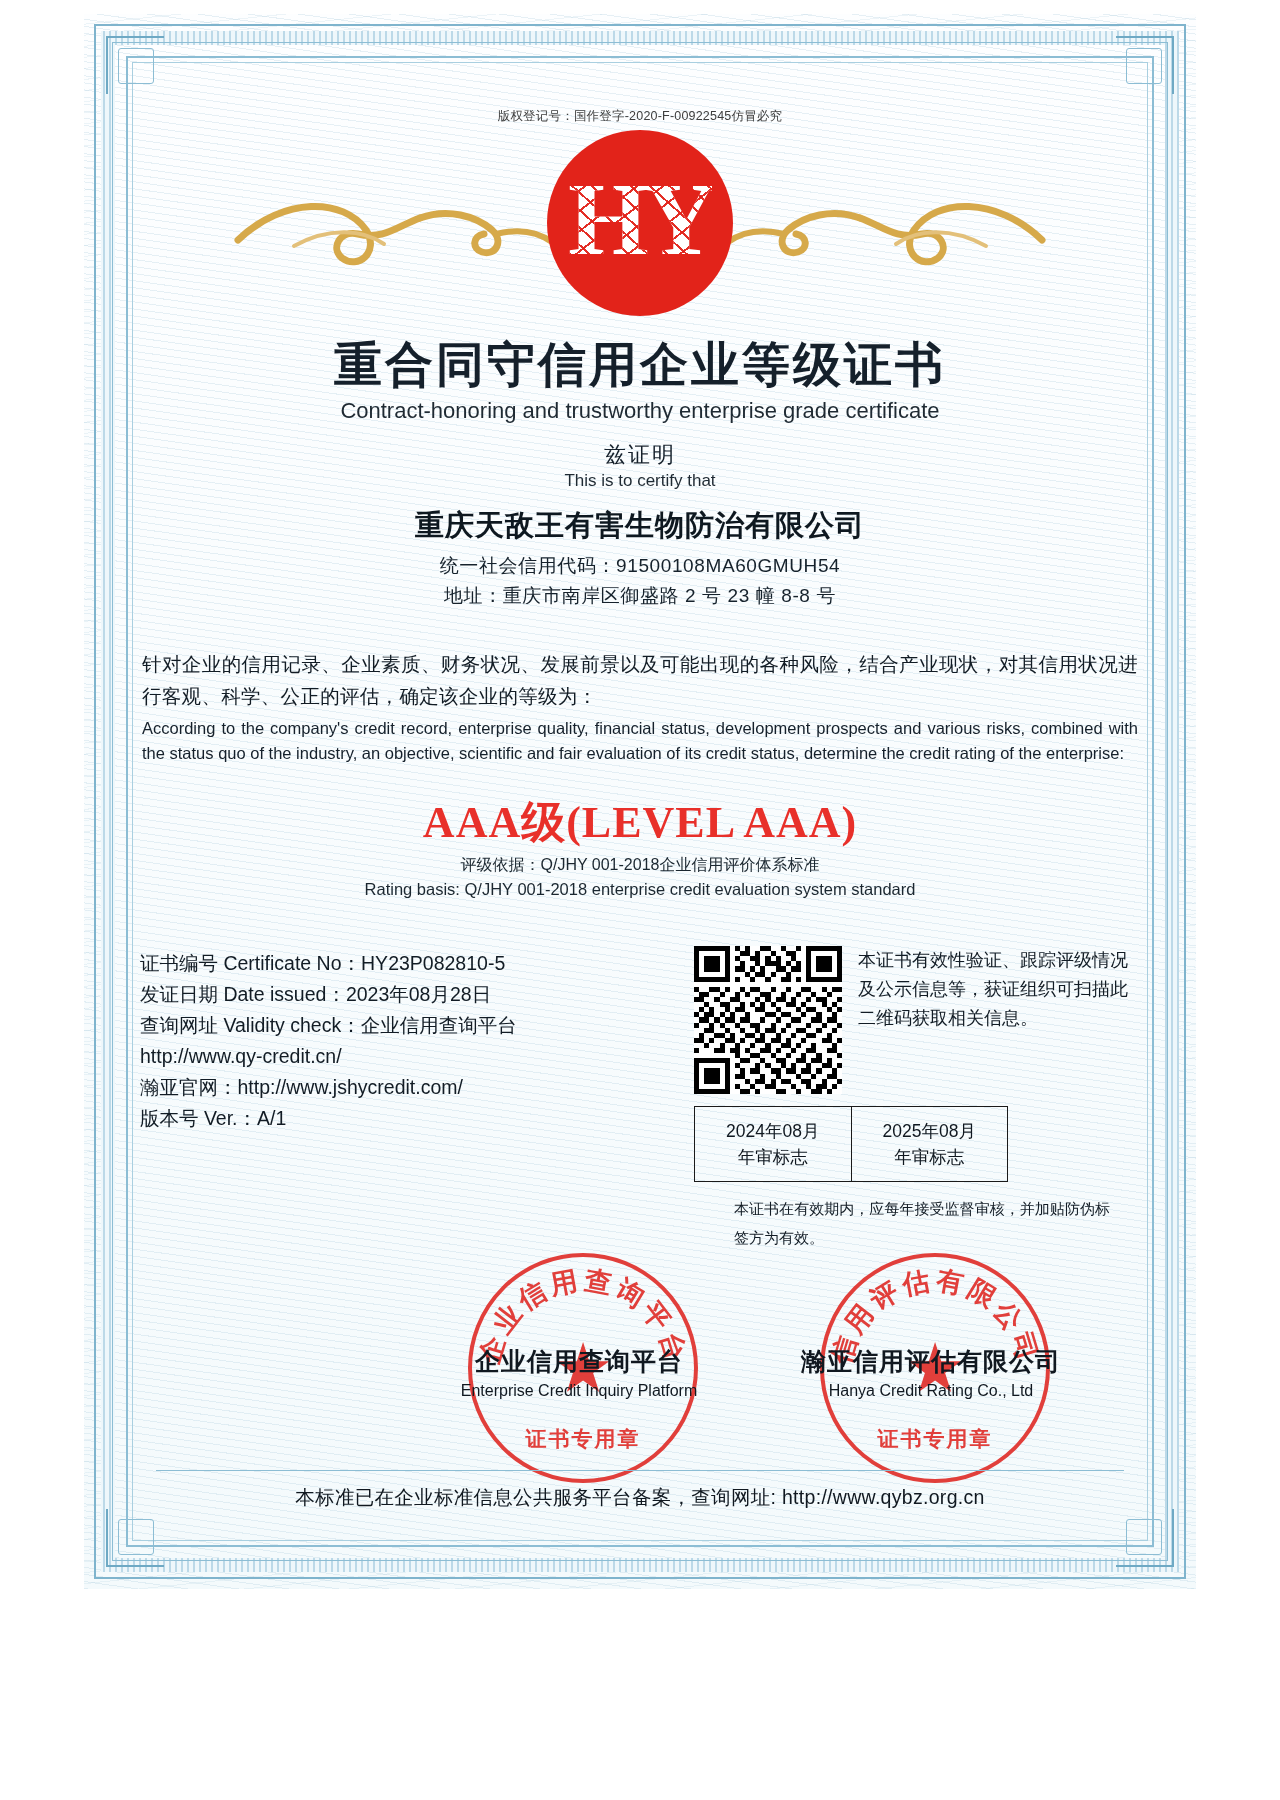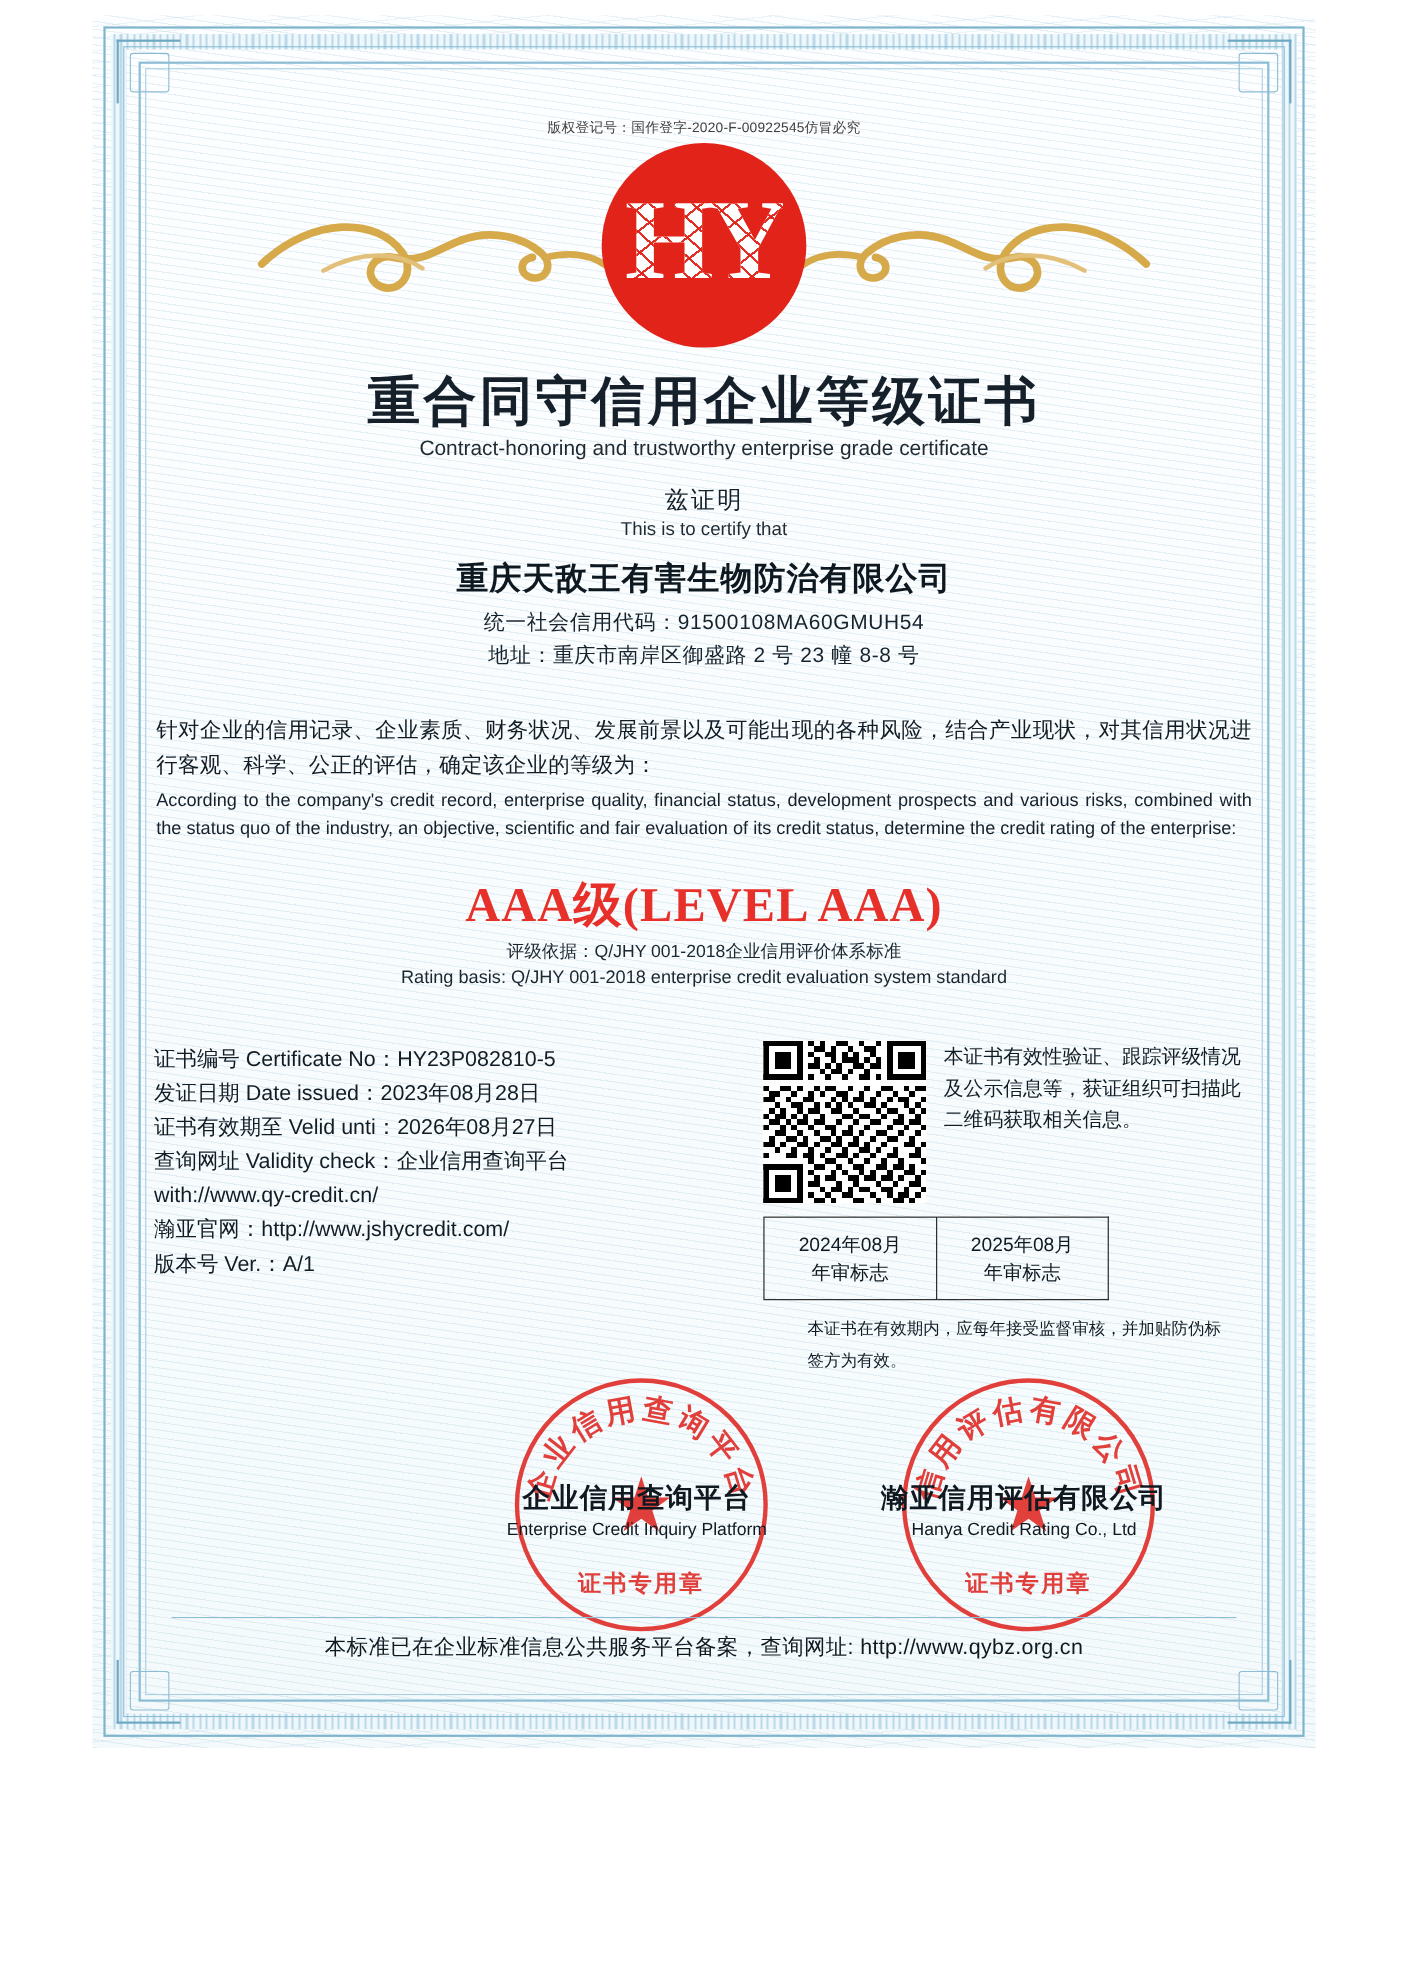--- a/index.html
+++ b/index.html
@@ -179,21 +179,21 @@
     font-family: "Liberation Serif", serif;
     font-weight: bold;
     font-size: 48px;
     color: #15202b;
     letter-spacing: 3px;
   }
   .title-en {
     position: absolute;
     top: 330px; left: 0; right: 0;
     text-align: center;
-    font-size: 19px;
+    font-size: 22px;
     color: #1f2a33;
   }
   .certify-cn {
     position: absolute;
     top: 372px; left: 0; right: 0;
     text-align: center;
     font-size: 22px;
     color: #15202b;
     letter-spacing: 2px;
   }
@@ -478,23 +478,22 @@
       <div class="body-en">According to the company's credit record, enterprise quality, financial status, development prospects and various risks, combined with the status quo of the industry, an objective, scientific and fair evaluation of its credit status, determine the credit rating of the enterprise:</div>
     </div>
 
     <div class="grade">AAA级(LEVEL AAA)</div>
     <div class="basis-cn">评级依据：Q/JHY 001-2018企业信用评价体系标准</div>
     <div class="basis-en">Rating basis: Q/JHY 001-2018 enterprise credit evaluation system standard</div>
 
     <div class="details">
       <div class="detail-row">证书编号 Certificate No：HY23P082810-5</div>
       <div class="detail-row">发证日期 Date issued：2023年08月28日</div>
-      <div class="detail-row">证书有效期至 Velid unti：2026年08月27日</div>
       <div class="detail-row">查询网址 Validity check：企业信用查询平台</div>
-      <div class="detail-row">with://www.qy-credit.cn/</div>
+      <div class="detail-row">http://www.qy-credit.cn/</div>
       <div class="detail-row">瀚亚官网：http://www.jshycredit.com/</div>
       <div class="detail-row">版本号 Ver.：A/1</div>
     </div>
 
     <div class="qr-area">
       <div class="qr-top">
         <div class="qr-code">
           <svg viewBox="0 0 29 29" width="148" height="148" shape-rendering="crispEdges">
             <rect width="29" height="29" fill="#ffffff"></rect>
             <g fill="#000000">

